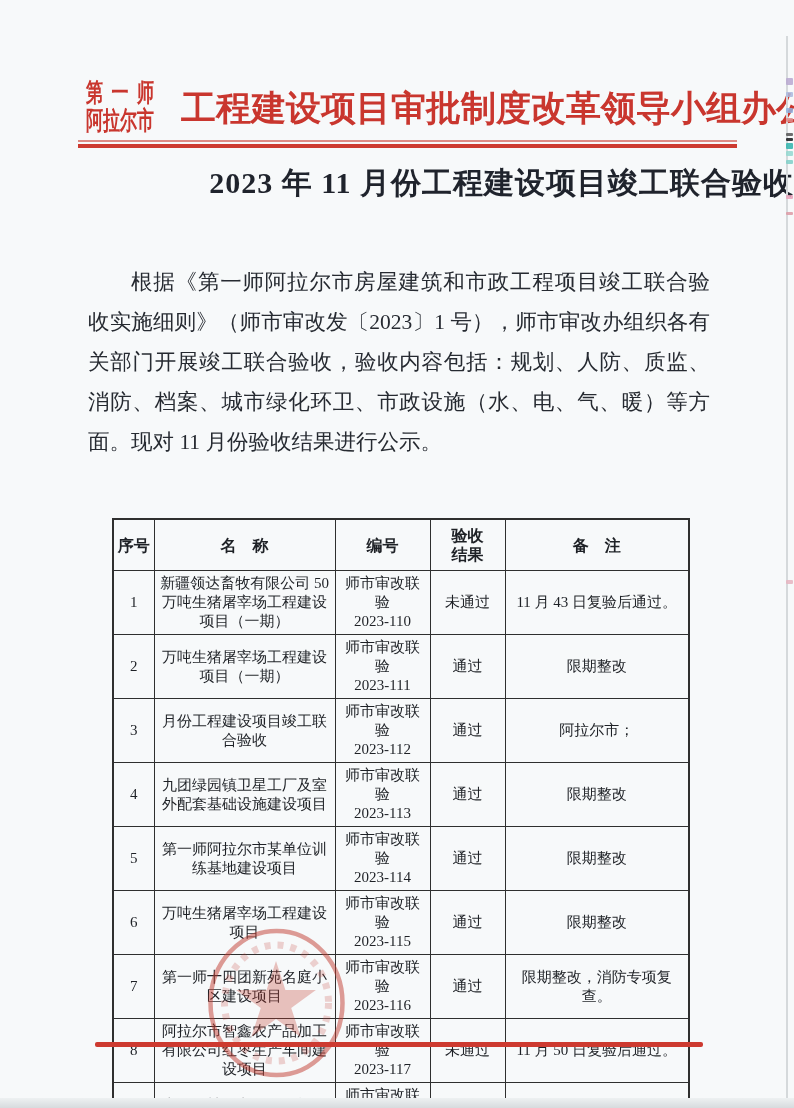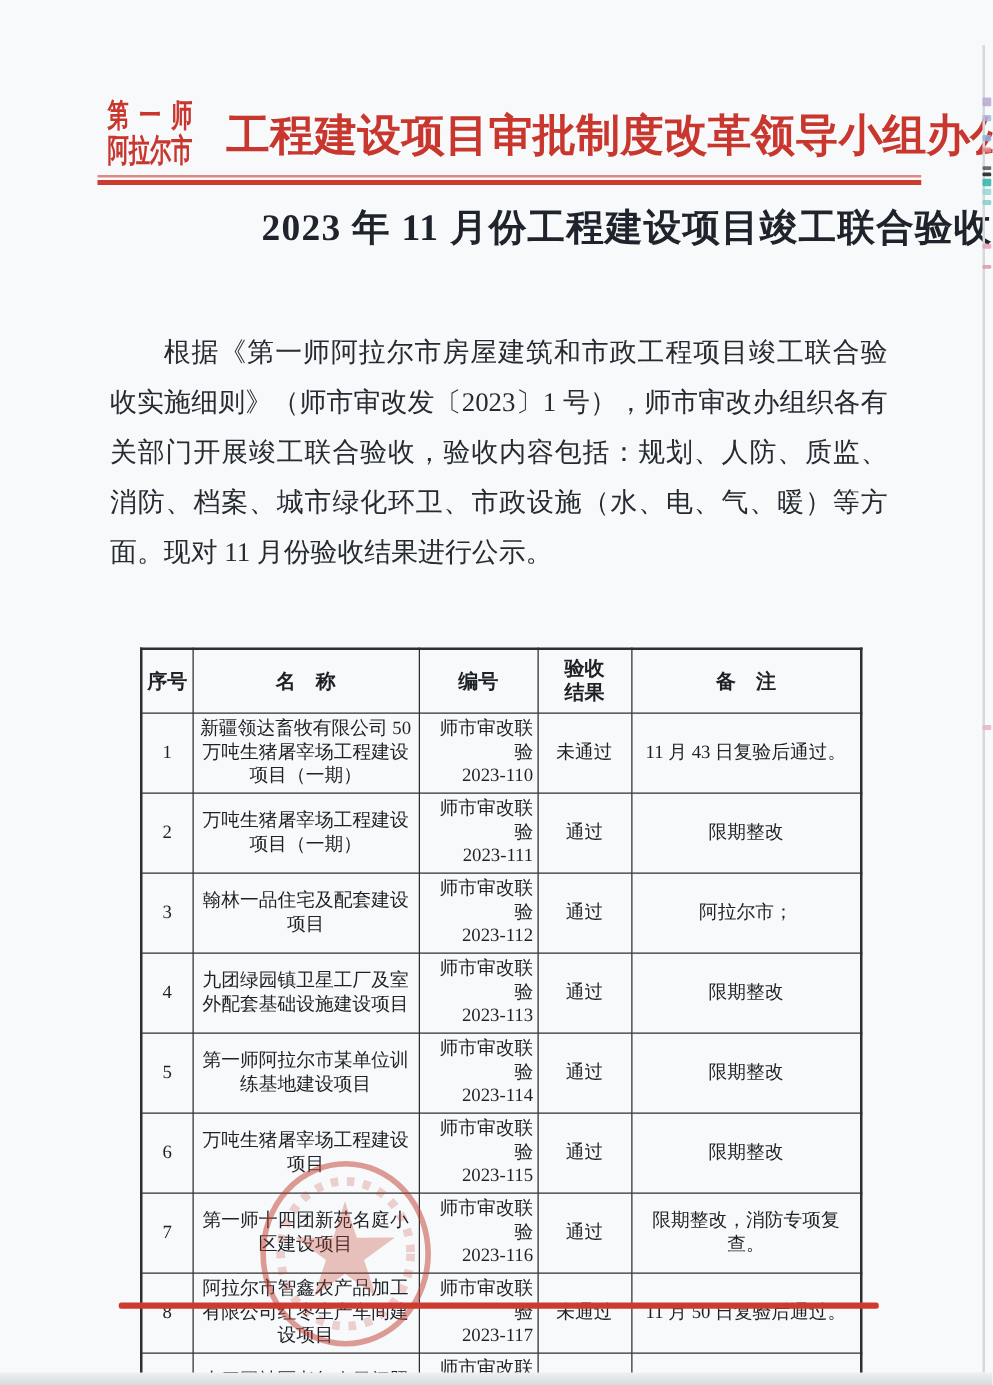--- a/index.html
+++ b/index.html
@@ -47,21 +47,21 @@
     border-collapse:collapse;table-layout:fixed;
     color:#1e2126;font-size:15px;line-height:19px;
   }
   table.results th,table.results td{
     border:1.5px solid #2f2f2f;padding:3px 3px;
     vertical-align:middle;overflow:hidden;
   }
   table.results{border:2px solid #2f2f2f;}
   table.results th{font-weight:bold;height:44px;text-align:center;white-space:pre-line;font-size:16px;}
   td.c-no,td.c-result{text-align:center;}
-  td.c-code{text-align:right;white-space:pre-line;}
+  td.c-code{text-align:center;white-space:pre-line;}
   td.c-name,td.c-remark{text-align:center;padding-left:5px;padding-right:2px;}
 
   
   .seal{position:absolute;left:206px;top:926px;width:141px;height:154px;pointer-events:none;}
 
   
   .end-line{position:absolute;left:95px;top:1042px;width:608px;height:5px;background:var(--line-red);border-radius:2px;}
 
   
   .edge-line{position:absolute;left:786px;top:36px;width:2px;height:1062px;background:#d5d9db;}
@@ -120,21 +120,21 @@
         <tr>
       <td class="c-no">2</td>
       <td class="c-name">万吨生猪屠宰场工程建设项目（一期）</td>
       <td class="c-code">师市审改联验
 2023-111</td>
       <td class="c-result">通过</td>
       <td class="c-remark">限期整改</td>
     </tr>
         <tr>
       <td class="c-no">3</td>
-      <td class="c-name">翰林一品住宅及配套建设项目</td>
+      <td class="c-name">月份工程建设项目竣工联合验收</td>
       <td class="c-code">师市审改联验
 2023-112</td>
       <td class="c-result">通过</td>
       <td class="c-remark">阿拉尔市；</td>
     </tr>
         <tr>
       <td class="c-no">4</td>
       <td class="c-name">九团绿园镇卫星工厂及室外配套基础设施建设项目</td>
       <td class="c-code">师市审改联验
 2023-113</td>

